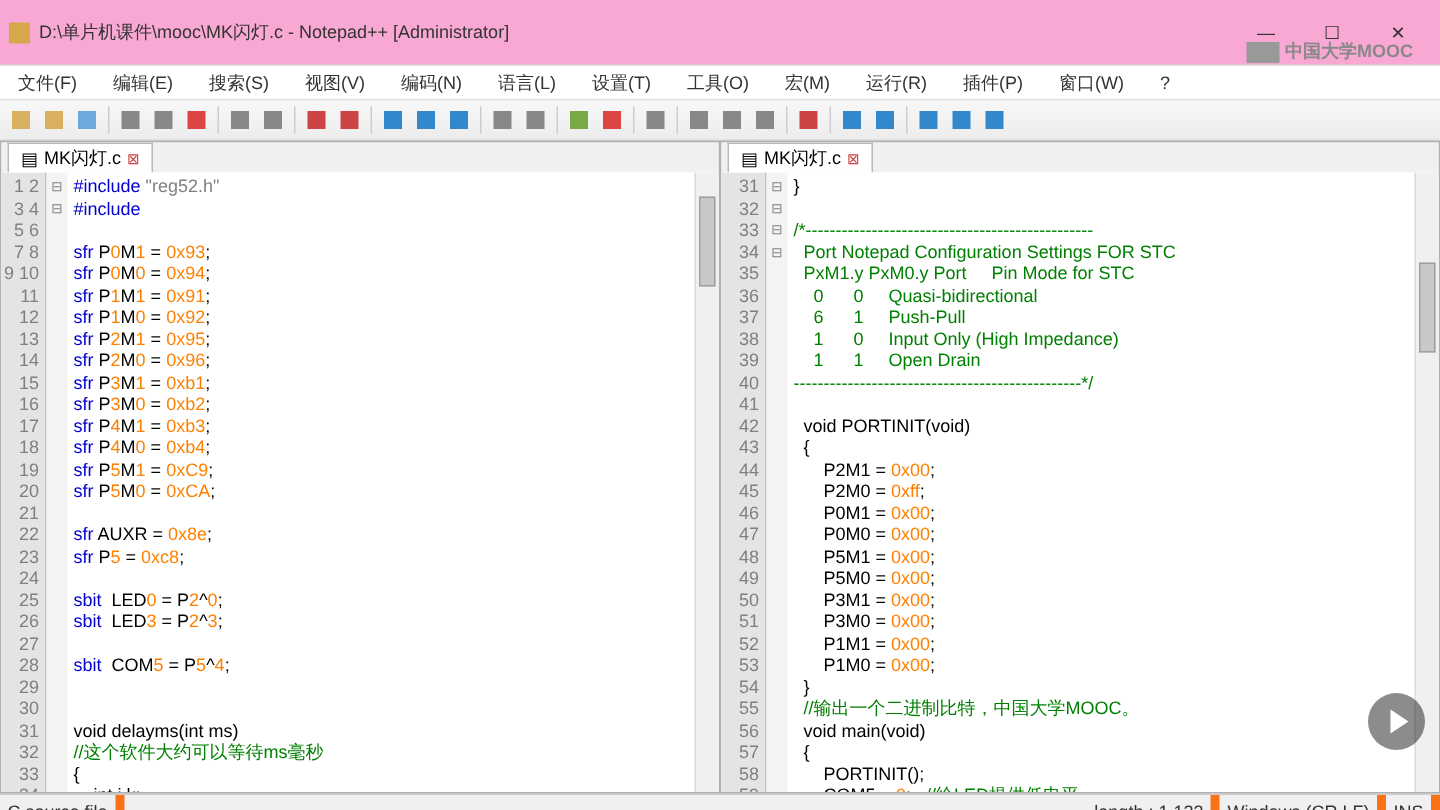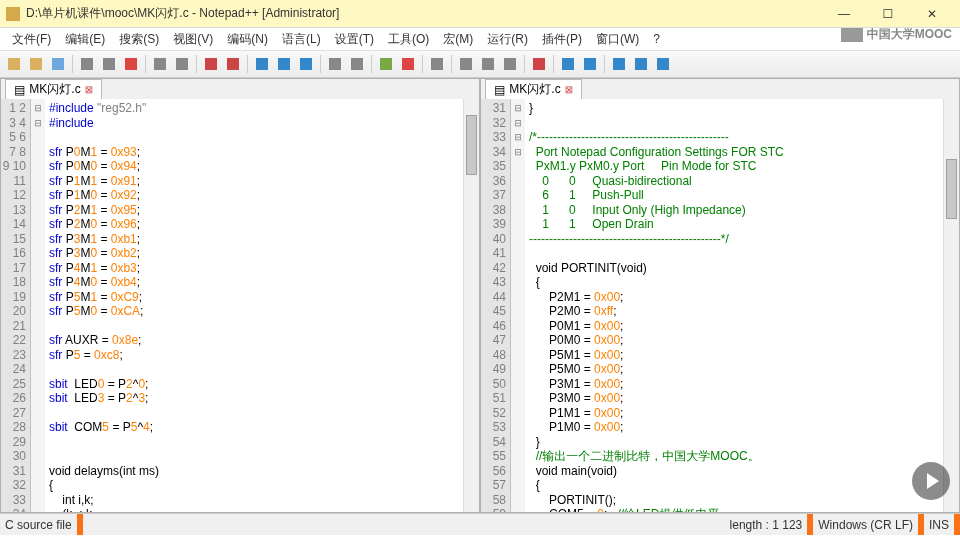--- a/index.html
+++ b/index.html
@@ -1,22 +1,22 @@
 <!DOCTYPE html>
 <html><head>
 <meta charset="utf-8">
 <style>
 *{margin:0;padding:0;box-sizing:border-box;font-family:"Microsoft YaHei",Tahoma,sans-serif;font-size:12px}
 body{width:960px;height:540px;background:#fff;overflow:hidden;position:relative}
-.titlebar{height:28px;background:#fef9c3;border-bottom:1px solid #ddd;display:flex;align-items:center;padding:0 6px}
+.titlebar{height:44px;background:#f9a8d4;border-bottom:1px solid #ddd;display:flex;align-items:center;padding:0 6px}
 .titlebar .icon{width:14px;height:14px;background:#d4a84b;margin-right:6px}
 .titlebar .title{flex:1;color:#333}
 .winbtns{display:flex;gap:0}
 .winbtn{width:44px;height:26px;display:flex;align-items:center;justify-content:center;color:#333}
-.menubar{height:22px;display:flex;align-items:center;padding:0 6px;gap:2px}
+.menubar{height:22px;display:flex;align-items:center;padding:0 6px;gap:12px}
 .menuitem{padding:2px 6px;color:#333}
 .toolbar{height:28px;border-top:1px solid #e0e0e0;border-bottom:1px solid #ccc;display:flex;align-items:center;padding:0 4px;gap:2px;background:linear-gradient(#f8f8f8,#ececec)}
 .tbtn{width:20px;height:20px;border:1px solid transparent;display:flex;align-items:center;justify-content:center}
 .tbtn svg{width:14px;height:14px}
 .tsep{width:1px;height:18px;background:#ccc;margin:0 2px}
 .tab{height:20px;background:#fff;border:1px solid #b8b8b8;border-bottom:none;padding:1px 8px;display:flex;align-items:center;gap:4px;font-size:11px}
 .tab .close{color:#c44;font-size:10px}
 .splitpane{display:flex;height:435px}
 .pane{flex:1;display:flex;flex-direction:column;border:1px solid #b0b0b0;position:relative}
 .pane-tabbar{height:20px;background:#f0f0f0;display:flex;align-items:flex-end;padding-left:4px}
@@ -27,21 +27,21 @@
 .scrollbar-v{width:16px;background:#f0f0f0;border-left:1px solid #ddd}
 .scrollthumb{background:#c8c8c8;border:1px solid #a0a0a0;margin:16px 2px;height:60px}
 .kw{color:#0000cf}
 .str{color:#808080}
 .num{color:#ff8000}
 .type{color:#000000}
 .cmt{color:#008000}
 .statusbar{height:22px;background:#f0f0f0;border-top:1px solid #ccc;display:flex;align-items:center;font-size:11px;color:#333}
 .statusbar .cell{padding:0 5px;border-right:6px solid #f97316;height:100%;display:flex;align-items:center}
 .statusbar .spacer{flex:1}
-.watermark{position:absolute;right:8px;top:26px;display:flex;align-items:center;gap:4px;color:#888;font-size:18px;font-weight:bold;pointer-events:none}
+.watermark{position:absolute;right:18px;top:26px;display:flex;align-items:center;gap:4px;color:#888;font-size:18px;font-weight:bold;pointer-events:none}
 .watermark .logo{width:22px;height:14px;background:#999}
 .playbtn{position:absolute;right:10px;bottom:40px;width:38px;height:38px;border-radius:50%;background:rgba(0,0,0,.45);display:flex;align-items:center;justify-content:center}
 .playbtn::after{content:"";border-left:12px solid #fff;border-top:8px solid transparent;border-bottom:8px solid transparent;margin-left:3px}
 </style>
 </head>
 <body>
 
 <div class="titlebar">
   <div class="icon"></div>
   <div class="title">D:\单片机课件\mooc\MK闪灯.c - Notepad++ [Administrator]</div>
@@ -323,20 +323,21 @@
 <span class="kw">sfr</span> AUXR = <span class="num">0x8e</span>;
 <span class="kw">sfr</span> P<span class="num">5</span> = <span class="num">0xc8</span>;
 
 <span class="kw">sbit</span>  LED<span class="num">0</span> = P<span class="num">2</span>^<span class="num">0</span>;
 <span class="kw">sbit</span>  LED<span class="num">3</span> = P<span class="num">2</span>^<span class="num">3</span>;
 
 <span class="kw">sbit</span>  COM<span class="num">5</span> = P<span class="num">5</span>^<span class="num">4</span>;
 
 
 <span class="type">void</span> delayms(<span class="type">int</span> ms)
+<span class="cmt">//这个软件大约可以等待ms毫秒</span>
 {
     <span class="type">int</span> i,k;
     (k=; k</div>
       <div class="scrollbar-v">
           <div class="scrollthumb"></div>
         </div>
     </div>
   </div>
   <div class="pane">
     <div class="pane-tabbar">

